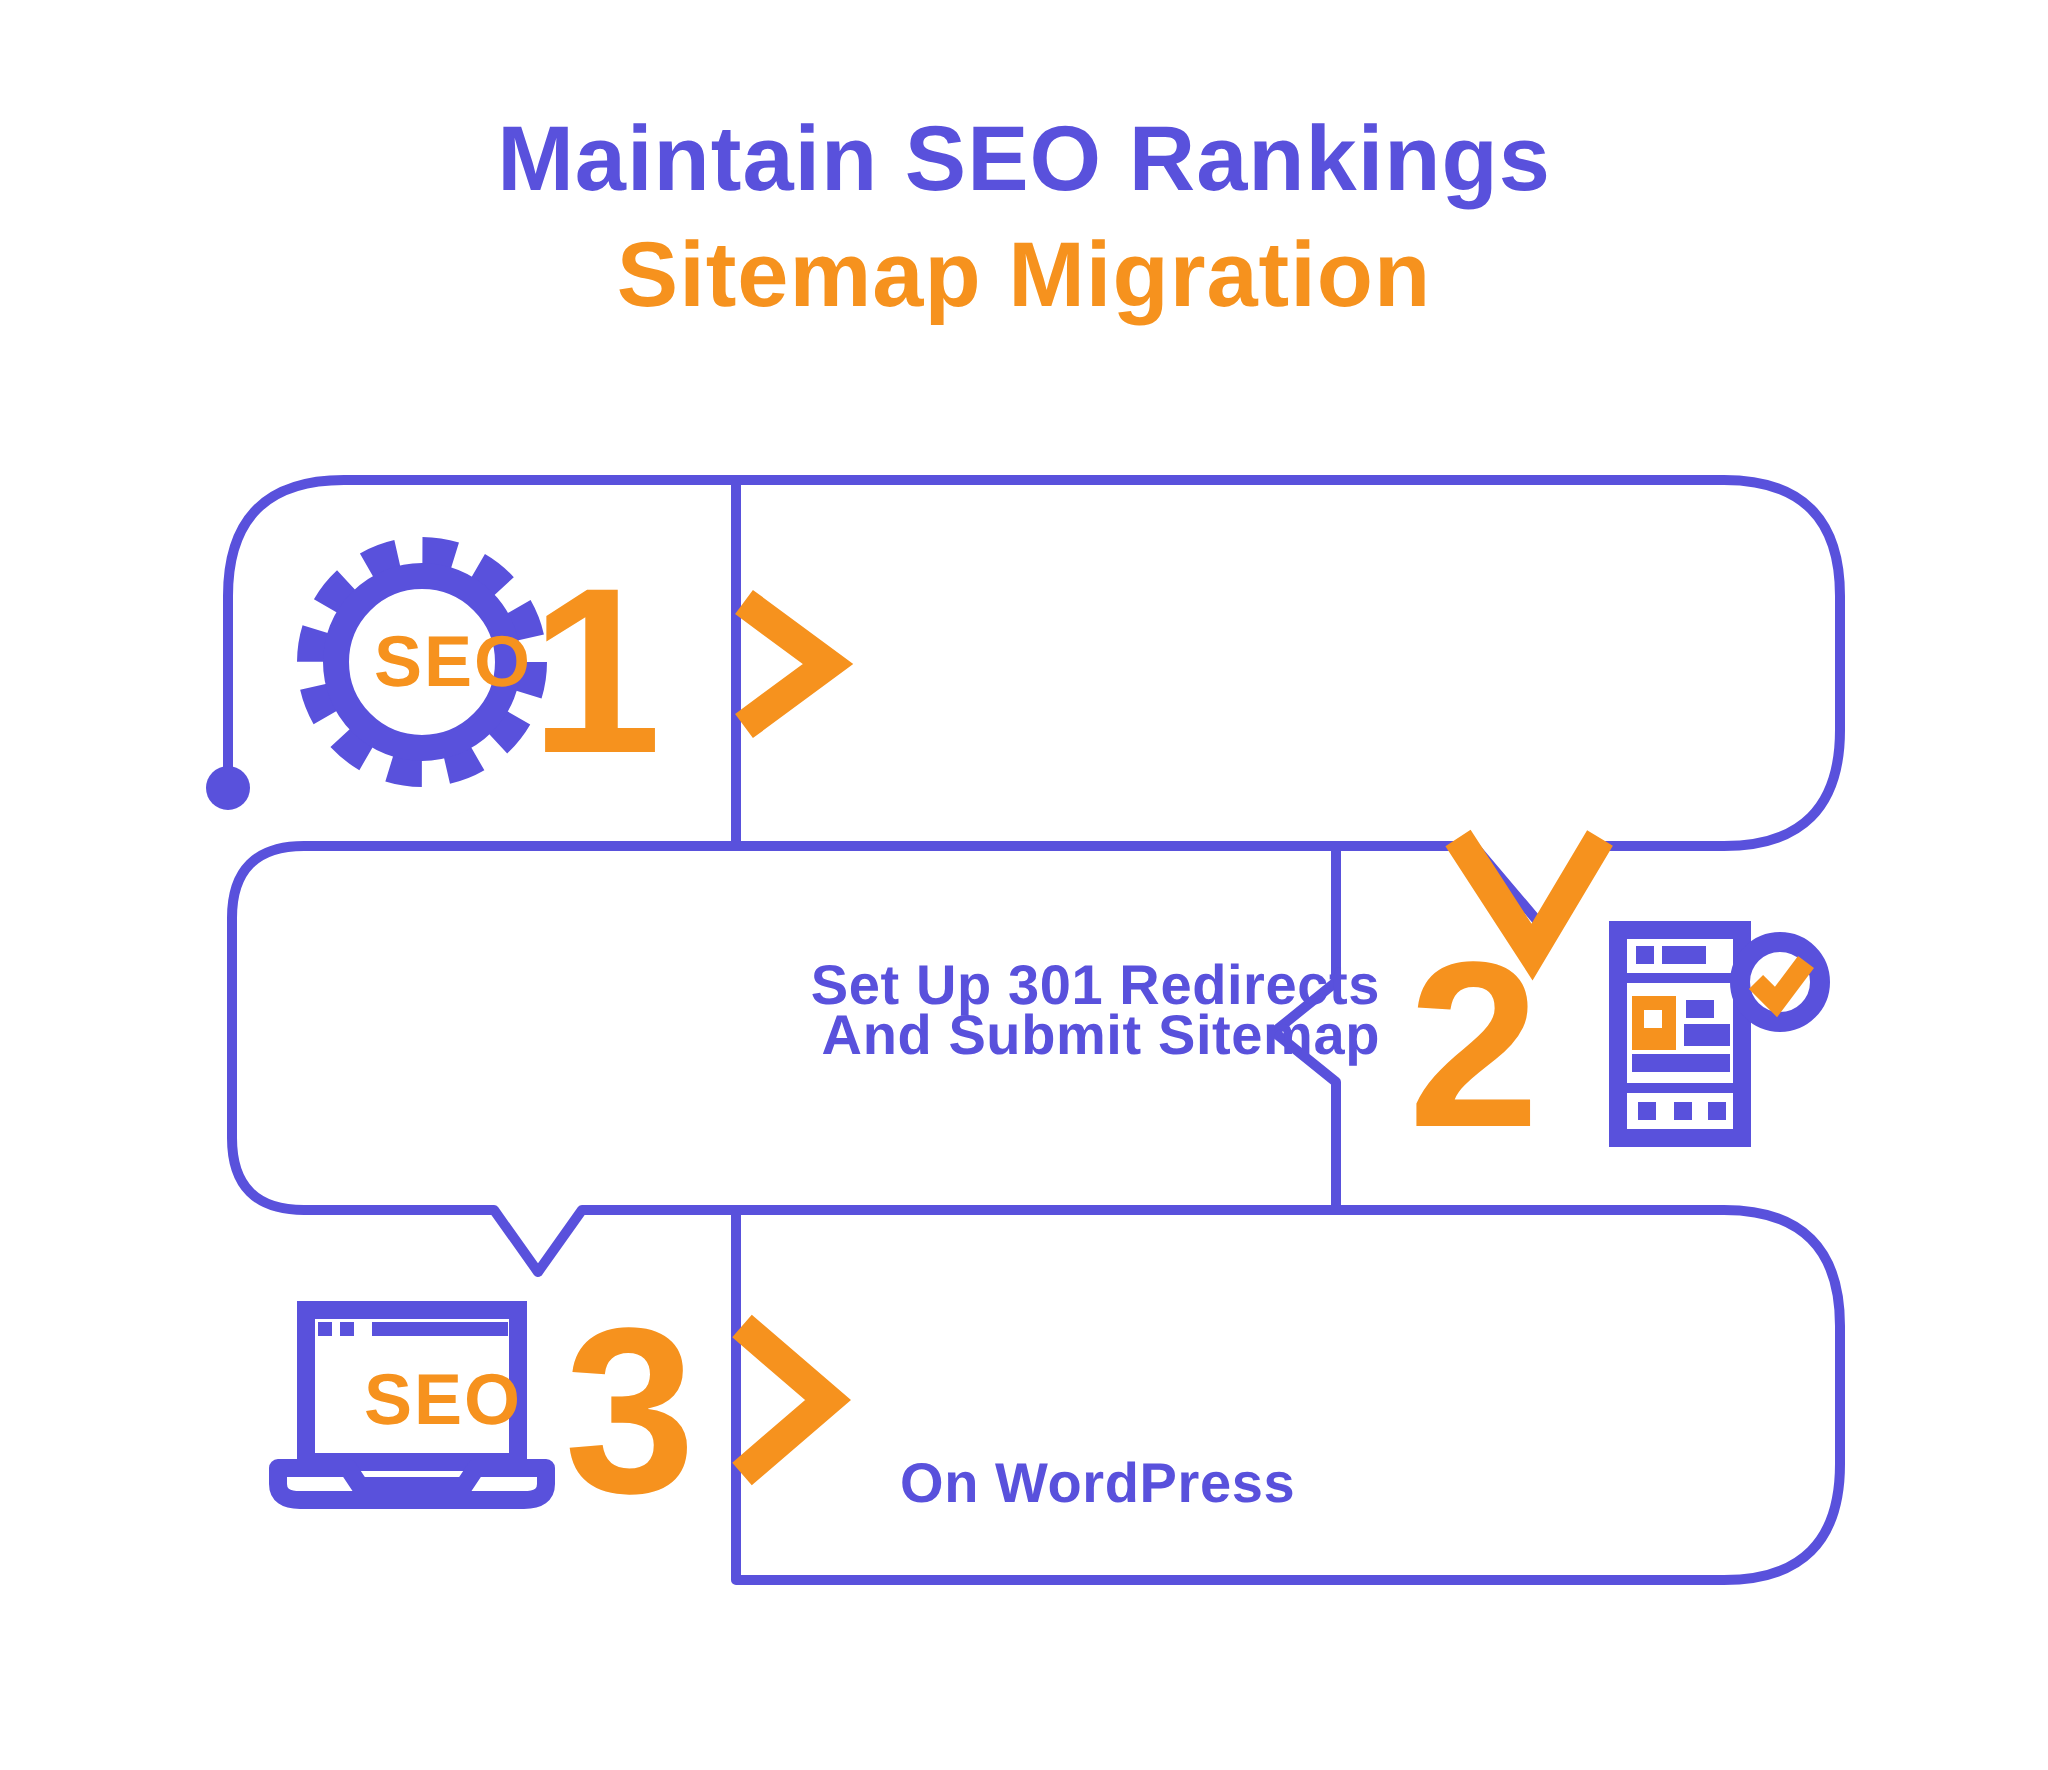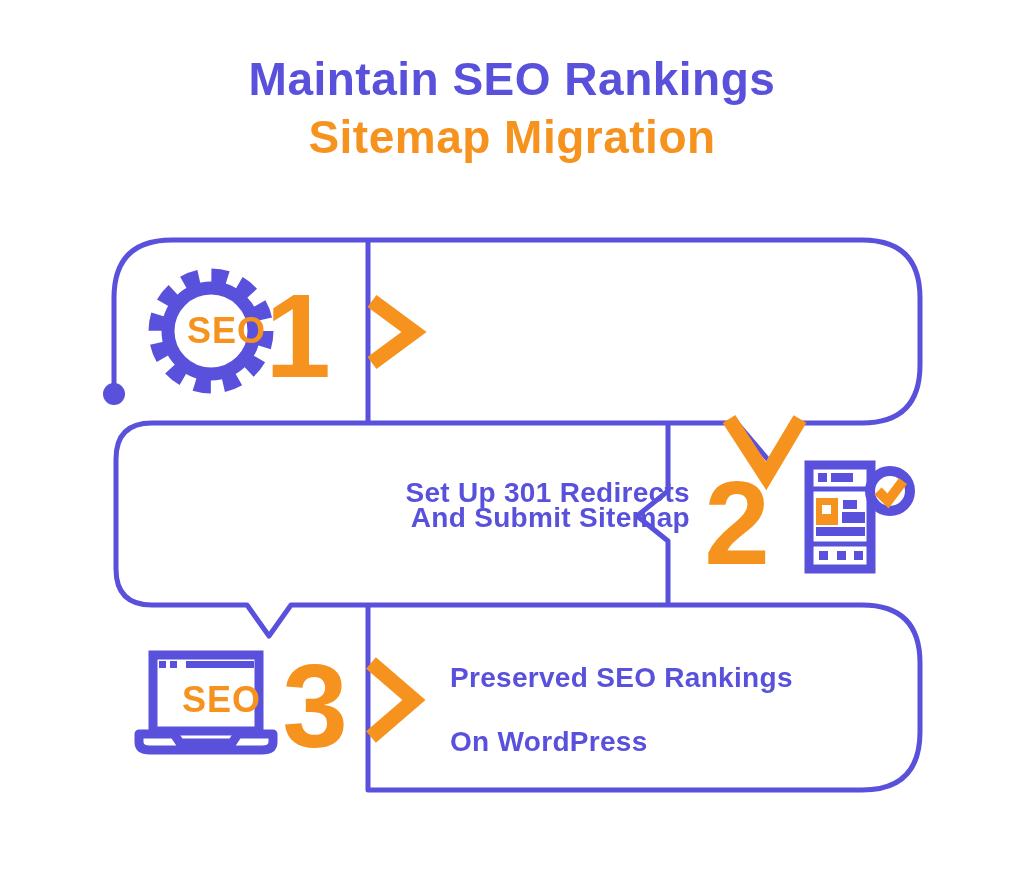--- a/index.html
+++ b/index.html
@@ -119,16 +119,15 @@
 
   <div class="abs icon-label" style="left:156px; top:310px;">SEO</div>
   <div class="abs num" style="left:250px; top:277px;">1</div>
 
   <div class="abs step-text center" style="left:170px; top:475px; width:520px;">Set Up 301 Redirects</div>
   <div class="abs step-text center" style="left:170px; top:500px; width:520px;">And Submit Sitemap</div>
   <div class="abs num" style="left:689px; top:464px;">2</div>
 
   <div class="abs icon-label" style="left:151px; top:679px;">SEO</div>
   <div class="abs num" style="left:267px; top:647px;">3</div>
-  <div class="abs step-text" style="left:450px; top:660px;">Preserved SEO Rankings</div>
   <div class="abs step-text" style="left:450px; top:724px;">On WordPress</div>
 
 </div>
 
 </body></html>

